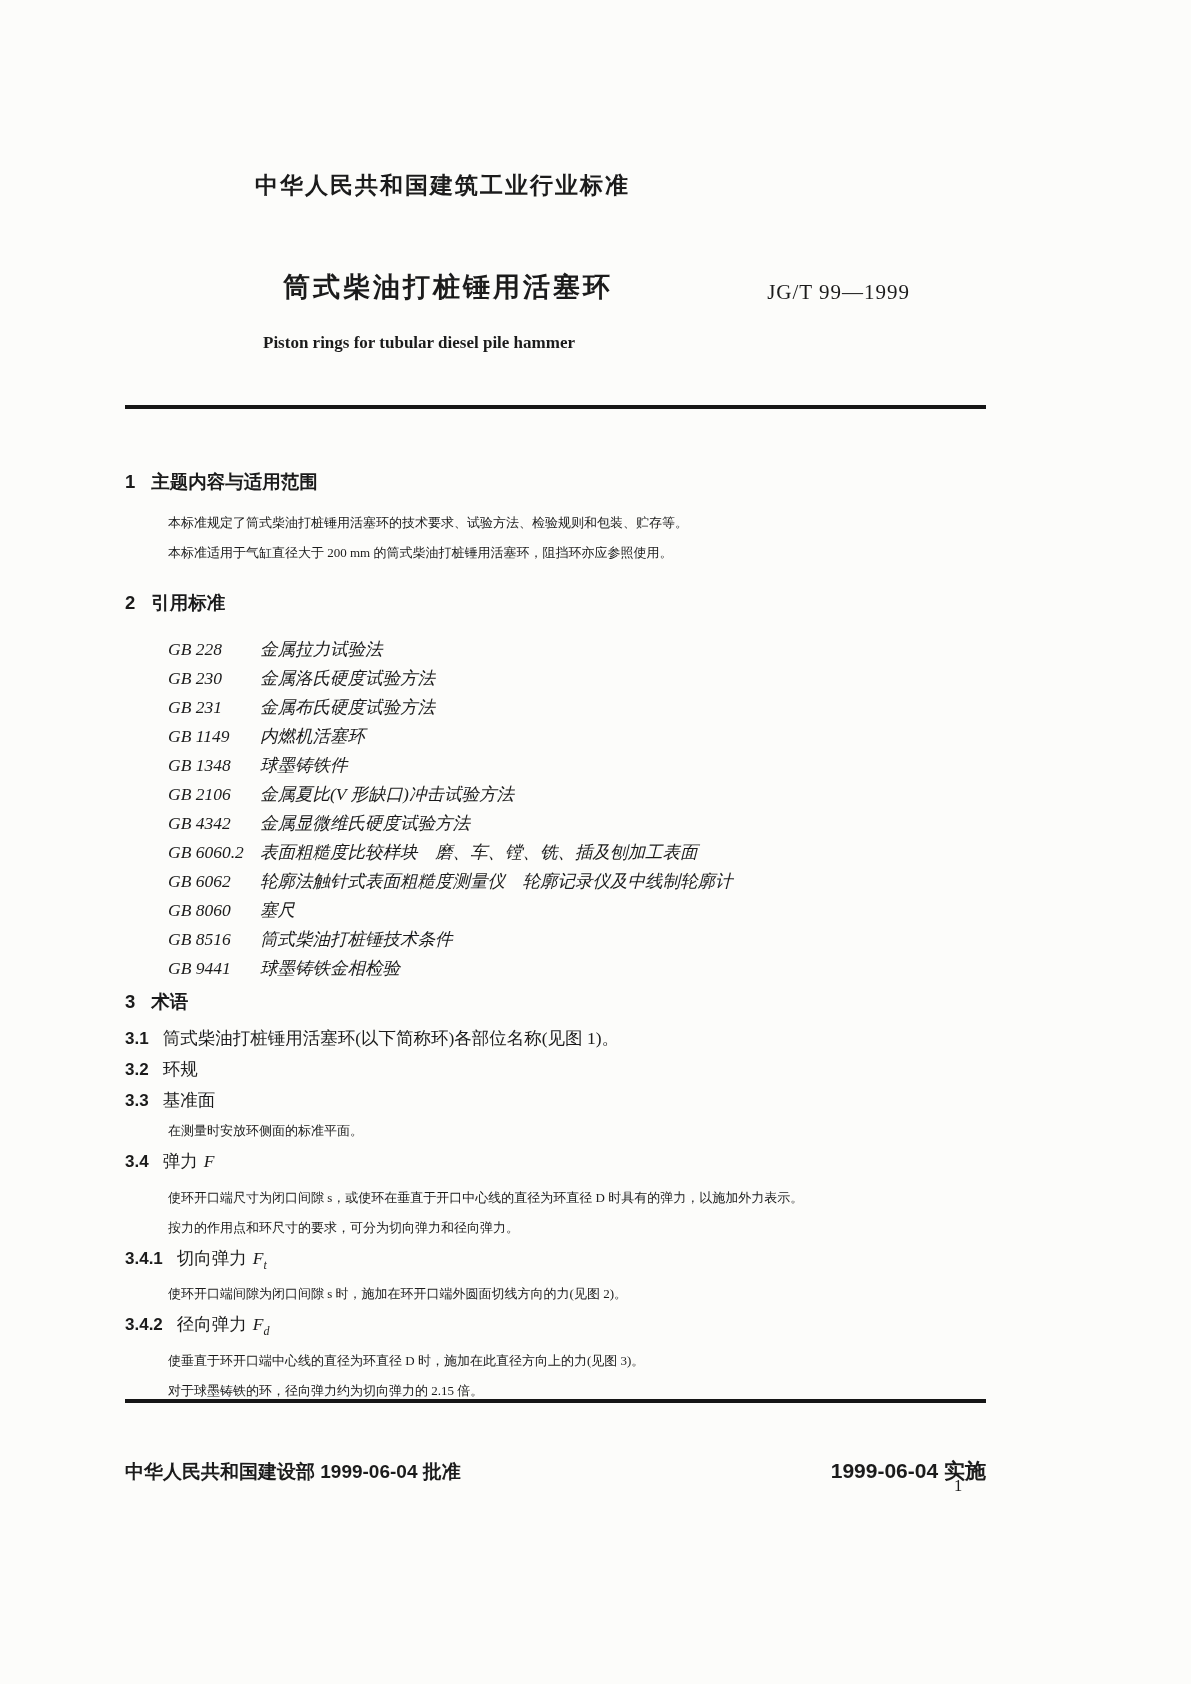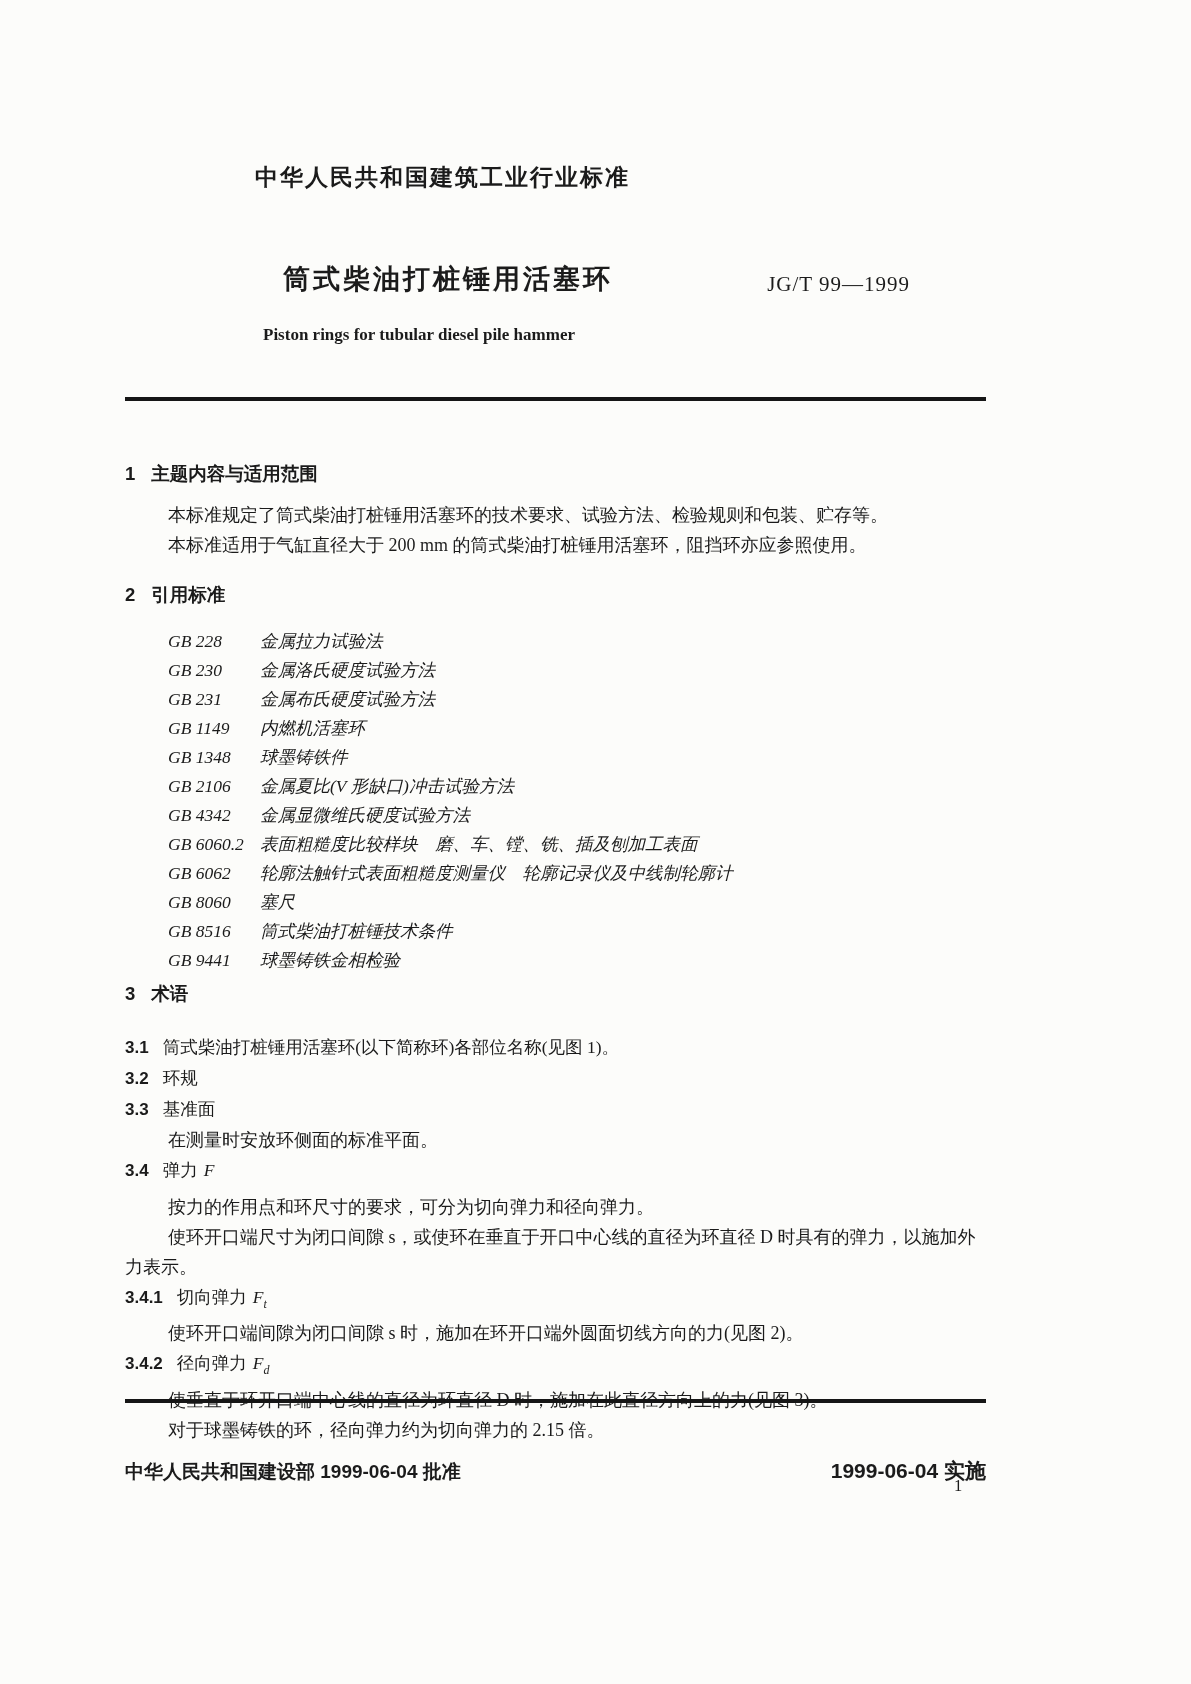--- a/index.html
+++ b/index.html
@@ -5,21 +5,21 @@
   html, body { margin: 0; padding: 0; background: #e9e9e9; }
   .page {
     position: relative;
     width: 1191px; height: 1684px;
     margin: 0 auto;
     background: #fcfcfa;
     color: #1b1b1b;
     font-family: "Liberation Serif", "DejaVu Serif", serif;
     overflow: hidden;
   }
-  .content { position: absolute; left: 125px; top: 4px; width: 861px; }
+  .content { position: absolute; left: 125px; top: 12px; width: 861px; }
 
   .std-class {
     margin: 158px 0 0 130px;
     font-family: "Liberation Sans", "DejaVu Sans", sans-serif;
     font-weight: bold; font-size: 23px; letter-spacing: 2px;
   }
   .title-row { display: flex; align-items: flex-end; margin-top: 68px; }
   .title-cn {
     margin: 0 0 0 158px;
     font-family: "Liberation Sans", "DejaVu Sans", sans-serif;
@@ -33,29 +33,29 @@
 
   .sec-heading {
     font-family: "Liberation Sans", "DejaVu Sans", sans-serif;
     font-weight: bold; font-size: 18.5px;
   }
   .sec-1 { margin-top: 60px; }
   .sec-2 { margin-top: 22px; }
   .sec-3 { margin-top: 6px; }
   .sec-no { display: inline-block; margin-right: 16px; }
 
-  .body { font-size: 18px; line-height: 30px; margin: 0; font-family: Liberation Serif, serif; }
+  .body { font-size: 13px; line-height: 30px; margin: 0; font-family: Liberation Serif, serif; }
   .indent { text-indent: 43px; }
   .after-heading { margin-top: 14px; }
 
   .ref-list { margin: 20px 0 0 43px; font-style: italic; }
   .ref-row { font-size: 17.5px; line-height: 29px; white-space: nowrap; }
   .ref-code { display: inline-block; min-width: 78px; margin-right: 14px; }
 
-  .terms { margin-top: 26px; }
+  .terms { margin-top: 9px; }
   .term-row { font-size: 17.5px; line-height: 30px; }
   .term-no {
     font-family: "Liberation Sans", "DejaVu Sans", sans-serif;
     font-weight: bold; font-size: 17px; margin-right: 14px;
   }
   .term-var { margin-left: 6px; font-style: italic; }
   .term-var sub { font-size: 12px; font-style: italic; }
 
   .rule-bottom { position: absolute; left: 125px; top: 1399px; width: 861px; }
   .footer {
@@ -122,22 +122,22 @@
       </div>
 
       <div class="term-row">
         <span class="term-no">3.3</span><span>基准面</span>
       </div>
       <p class="body indent">在测量时安放环侧面的标准平面。</p>
 
       <div class="term-row">
         <span class="term-no">3.4</span><span>弹力</span><span class="term-var"><span>F</span><sub></sub></span>
       </div>
+      <p class="body indent">使环开口端尺寸为闭口间隙 s，或使环在垂直于开口中心线的直径为环直径 D 时具有的弹力，以施加外力表示。</p>
       <p class="body indent">按力的作用点和环尺寸的要求，可分为切向弹力和径向弹力。</p>
-      <p class="body indent">使环开口端尺寸为闭口间隙 s，或使环在垂直于开口中心线的直径为环直径 D 时具有的弹力，以施加外力表示。</p>
 
       <div class="term-row">
         <span class="term-no">3.4.1</span><span>切向弹力</span><span class="term-var"><span>F</span><sub>t</sub></span>
       </div>
       <p class="body indent">使环开口端间隙为闭口间隙 s 时，施加在环开口端外圆面切线方向的力(见图 2)。</p>
 
       <div class="term-row">
         <span class="term-no">3.4.2</span><span>径向弹力</span><span class="term-var"><span>F</span><sub>d</sub></span>
       </div>
       <p class="body indent">使垂直于环开口端中心线的直径为环直径 D 时，施加在此直径方向上的力(见图 3)。</p>

